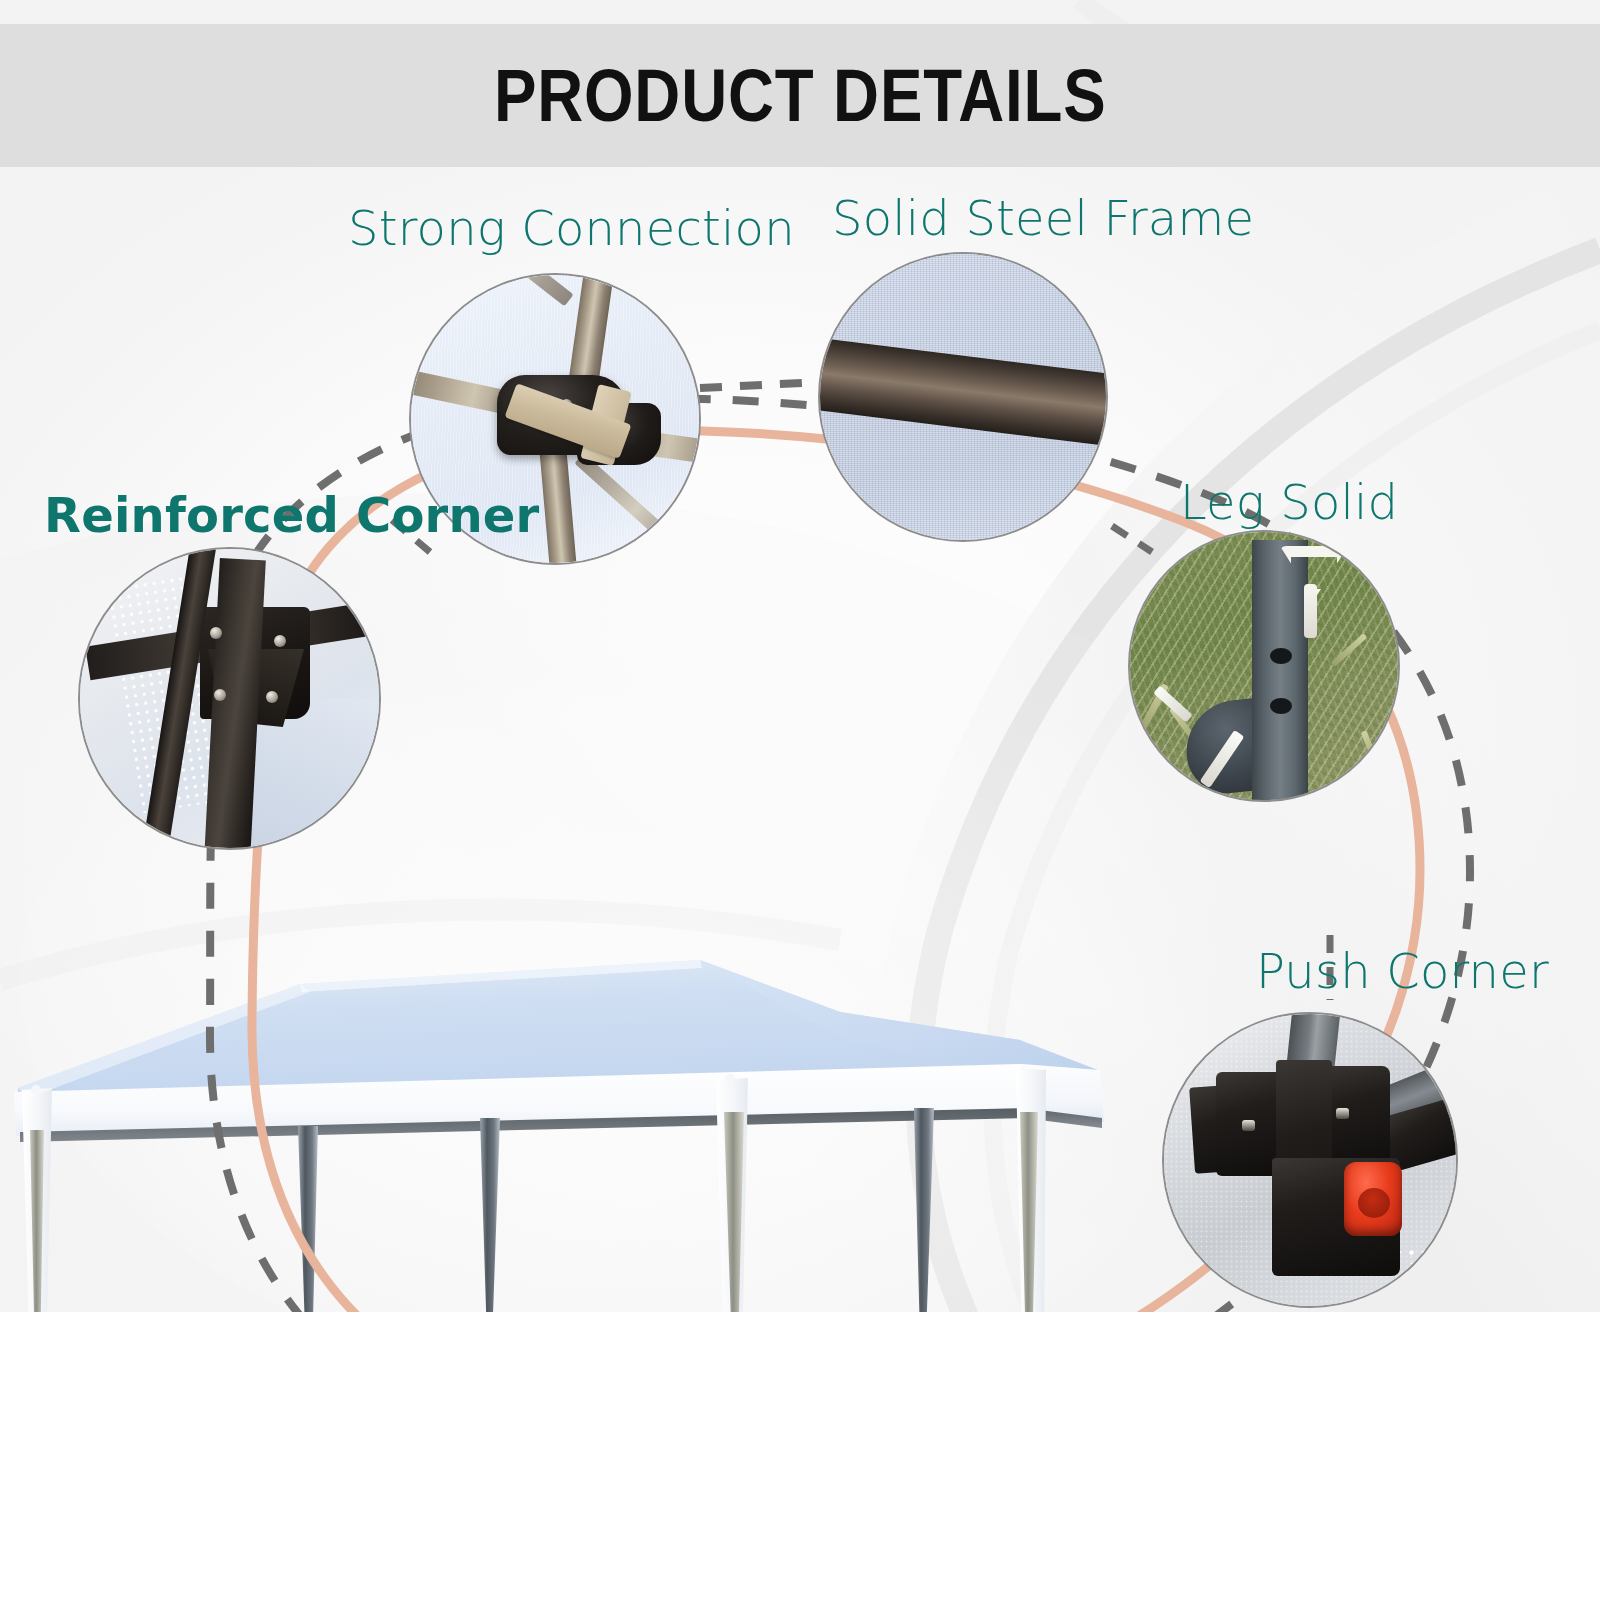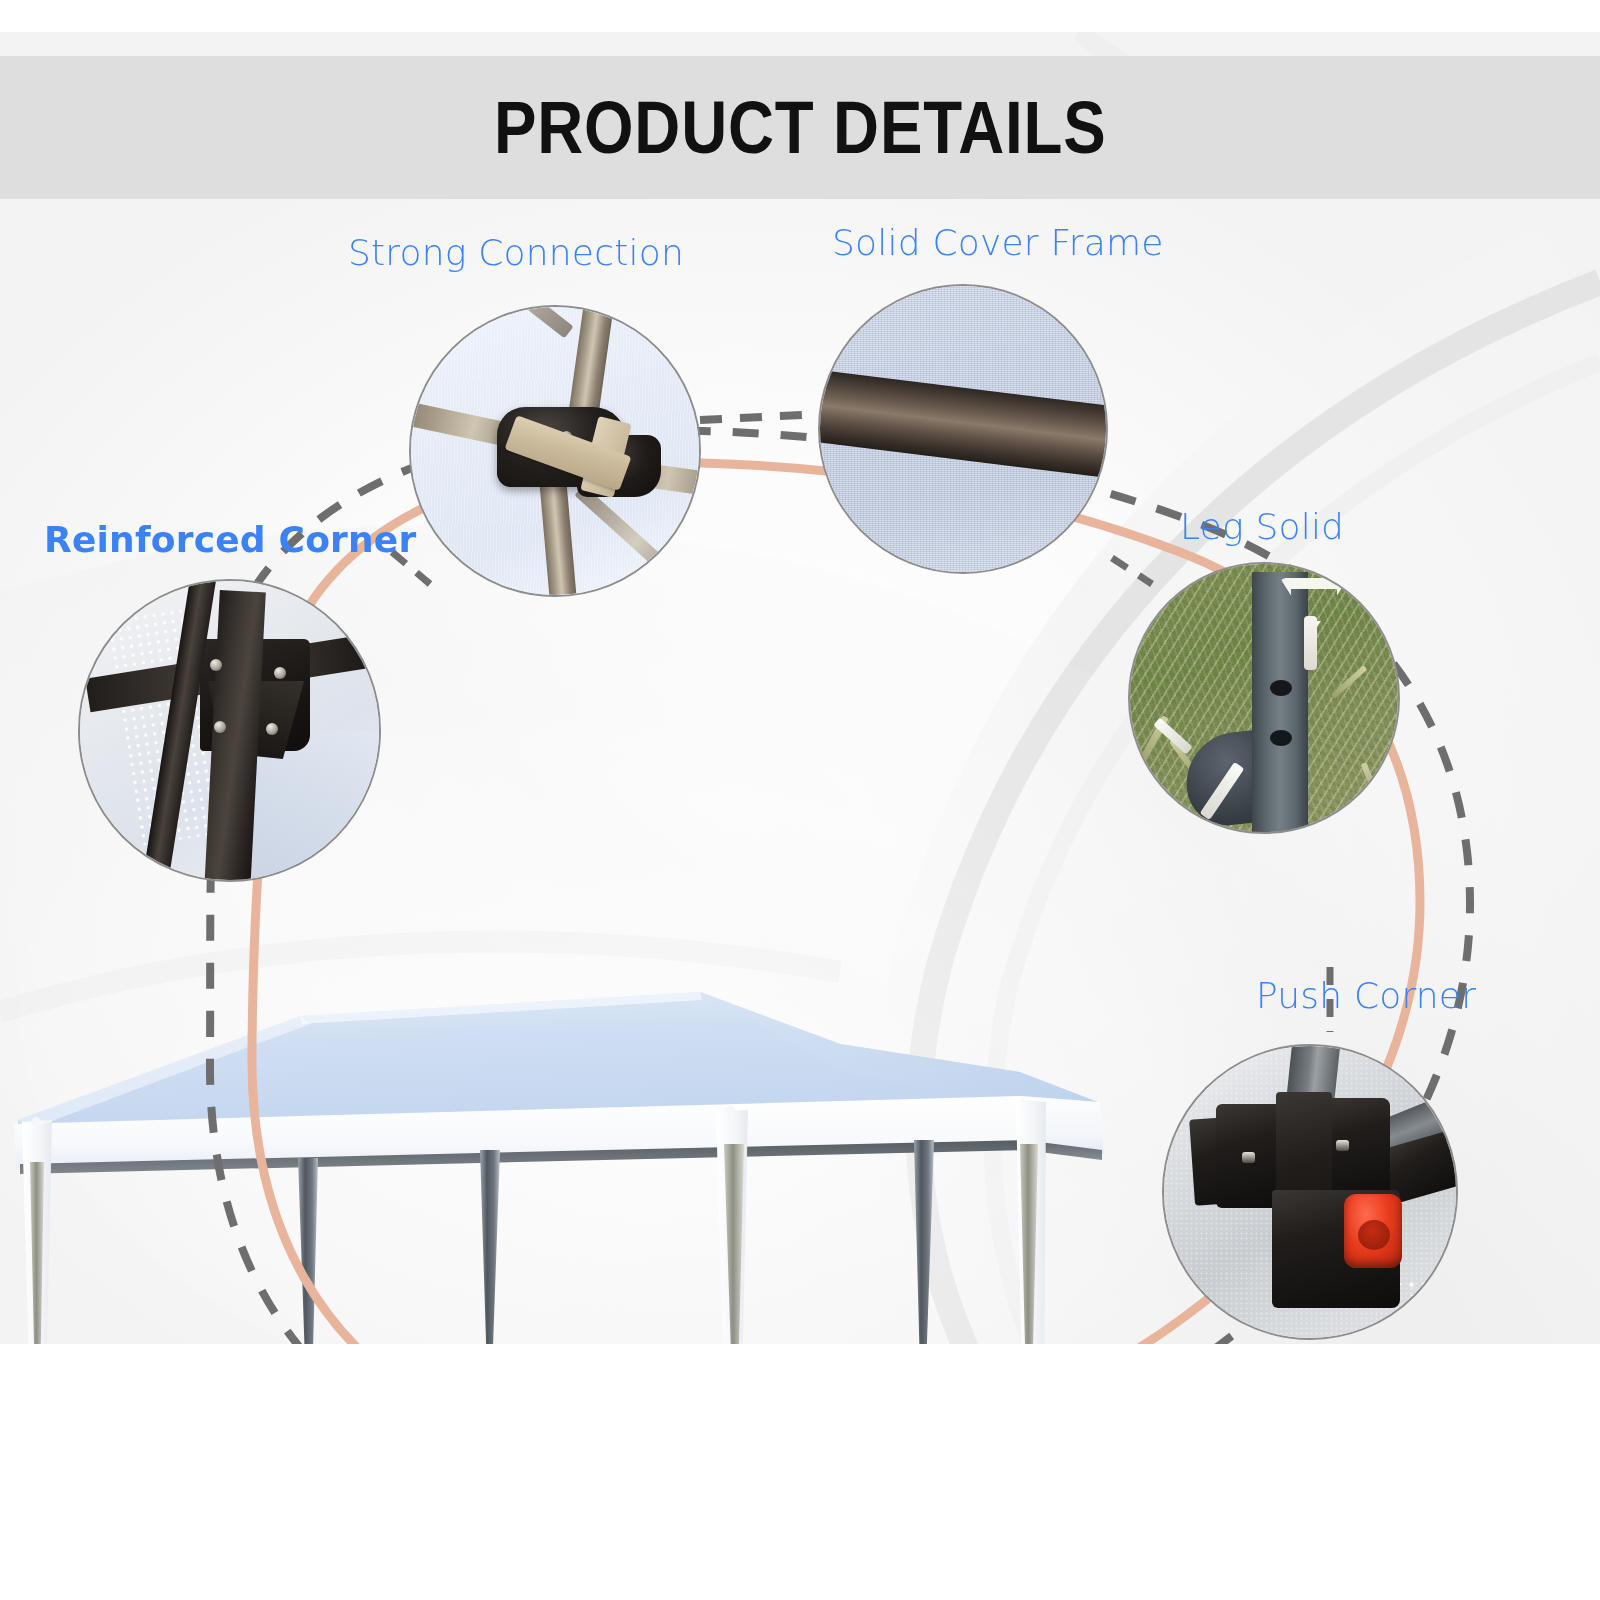--- a/index.html
+++ b/index.html
@@ -8,21 +8,20 @@
     width: 1600px; height: 1600px;
     overflow: hidden;
     background: #ffffff;
     font-family: "Liberation Sans", sans-serif;
   }
   #stage {
     position: relative;
     width: 1600px; height: 1312px;
     background: #fdfdfd;
     overflow: hidden;
-    margin-top: 32px;
   }
   
   .bg-layer { position: absolute; inset: 0; pointer-events: none; }
   .bg-base {
     position: absolute; inset: 0;
     background:
       radial-gradient(ellipse 900px 700px at 46% 58%, #ffffff 0%, #fbfbfb 55%, #f3f3f3 100%),
       linear-gradient(180deg, #fcfcfc 0%, #f6f6f6 100%);
   }
   
@@ -39,23 +38,23 @@
     font-weight: 700;
     letter-spacing: 1px;
     color: #111111;
     font-family: "Liberation Sans", sans-serif;
     transform: scaleX(0.86);
     white-space: nowrap;
   }
   
   .label {
     position: absolute;
-    font-size: 36px;
+    font-size: 48px;
     font-weight: 300;
-    color: #3b82f6;
+    color: #0f766e;
     white-space: nowrap;
     letter-spacing: 0.2px;
     z-index: 9;
     font-family: "DejaVu Sans", sans-serif;
   }
   .lbl-strong     { left: 348px;  top: 200px; }
   .lbl-steel      { left: 832px;  top: 190px; }
   .lbl-corner     { left: 44px;   top: 487px; font-weight: bold; }
   .lbl-legcover   { left: 1180px; top: 474px; }
   .lbl-push       { left: 1256px; top: 943px; }
@@ -534,18 +533,18 @@
     <path d="M700,388 L820,382" fill="none" stroke="#6e6e6e" stroke-width="8" stroke-dasharray="22 18"></path>
 
     <path d="M392,520 L430,552" fill="none" stroke="#6e6e6e" stroke-width="7" stroke-dasharray="18 14"></path>
 
     <path d="M1112,526 L1152,552" fill="none" stroke="#6e6e6e" stroke-width="7" stroke-dasharray="18 14"></path>
 
     <path d="M1330,935 L1330,1000" fill="none" stroke="#6e6e6e" stroke-width="7" stroke-dasharray="18 14"></path>
   </svg>
 
   <div class="label lbl-strong">Strong Connection</div>
-  <div class="label lbl-steel">Solid Cover Frame</div>
+  <div class="label lbl-steel">Solid Steel Frame</div>
   <div class="label lbl-corner">Reinforced Corner</div>
   <div class="label lbl-legcover">Leg Solid</div>
   <div class="label lbl-push">Push Corner</div>
 
 </div>
 
 </body></html>

